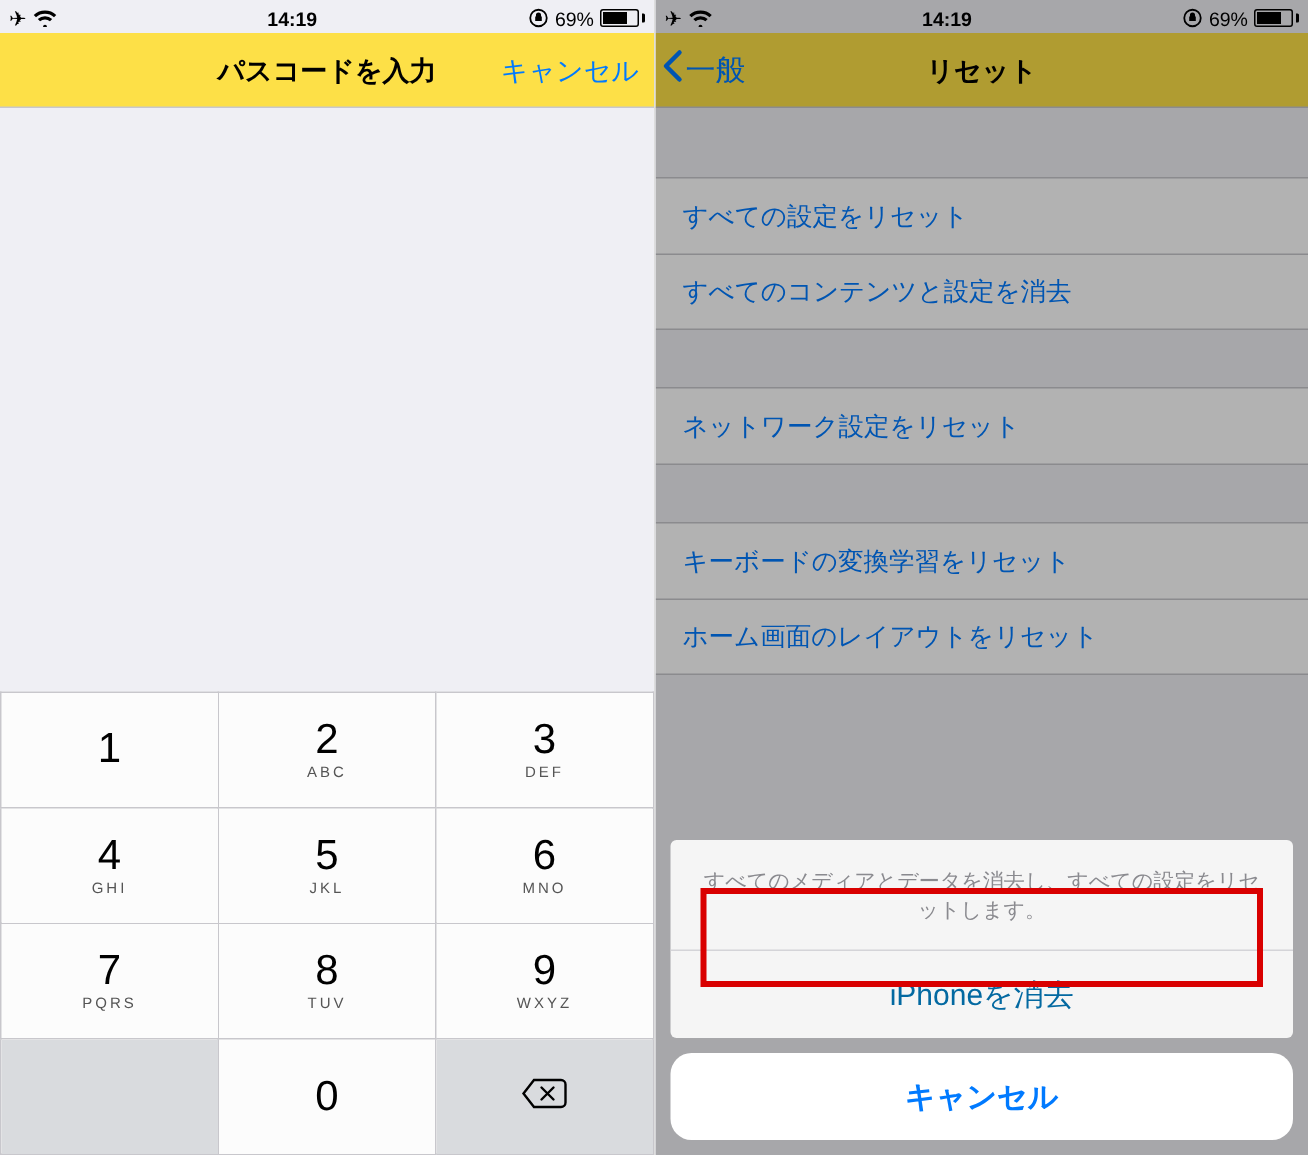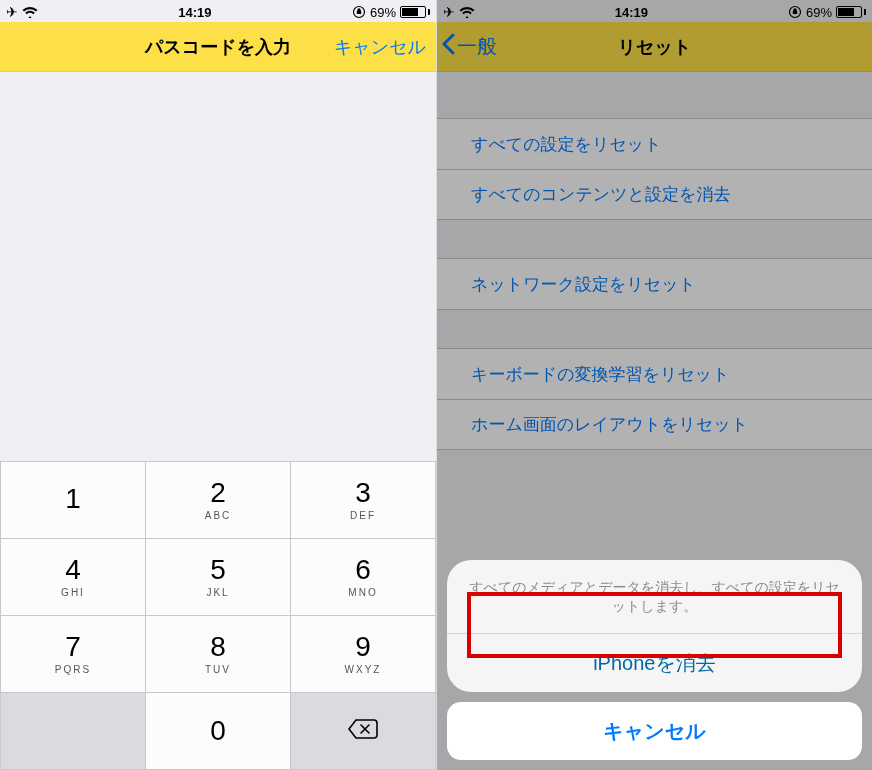--- a/index.html
+++ b/index.html
@@ -39,26 +39,26 @@
   .keypad td.shade { background:#d9dbde; }
   .keypad .digit { font-size:28px; font-weight:300; color:#000; line-height:1; }
   .keypad .letters { font-size:10px; letter-spacing:2px; color:#555; margin-top:3px; }
   .keypad .del svg { display:inline-block; }
 
   
   .dim-overlay { position:absolute; inset:0; background:rgba(0,0,0,0.30); }
   .settings-list { position:absolute; top:72px; left:0; right:0; }
   .group { margin-top:38px; background:#fff; border-top:1px solid #c8c7cc; border-bottom:1px solid #c8c7cc; }
   .group:first-child { margin-top:46px; }
-  .row { height:50px; display:flex; align-items:center; padding:0 34px; font-size:17px; color:#007aff; }
+  .row { height:50px; display:flex; align-items:center; padding:0 18px; font-size:17px; color:#007aff; }
   .row + .row { border-top:1px solid #c8c7cc; }
 
   
   .sheet-wrap { position:absolute; left:10px; right:10px; bottom:10px; }
-  .sheet-block { background:rgba(248,248,248,0.96); border-radius:24px; overflow:hidden; }
+  .sheet-block { background:rgba(248,248,248,0.96); border-radius:4px; overflow:hidden; }
   .sheet-msg { padding:18px 22px 16px; text-align:center; font-size:14px; color:#8a8a8f; line-height:1.4; border-bottom:1px solid #d4d4d8; }
   .sheet-btn { height:58px; display:flex; align-items:center; justify-content:center; font-size:20px; }
   .destructive { color:#0369a1; }
   .cancel-block { margin-top:10px; background:#fff; border-radius:14px; }
   .cancel-block .sheet-btn { color:#007aff; font-weight:600; }
 
   .highlight { position:absolute; border:4px solid #d90000; pointer-events:none; }
 </style>
 </head>
 <body>

